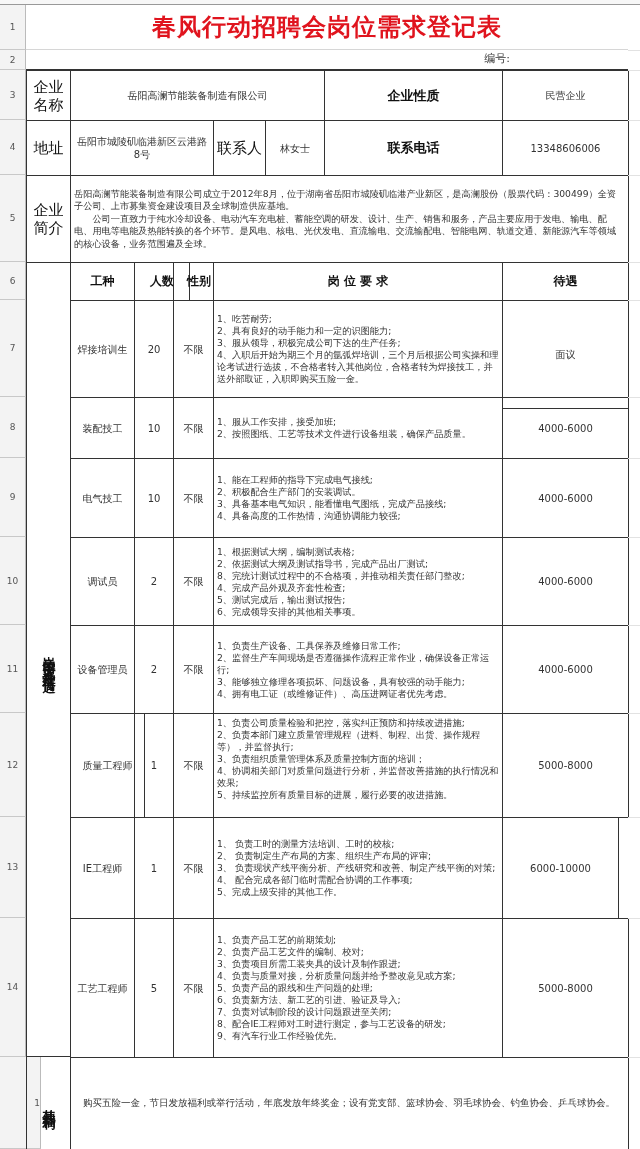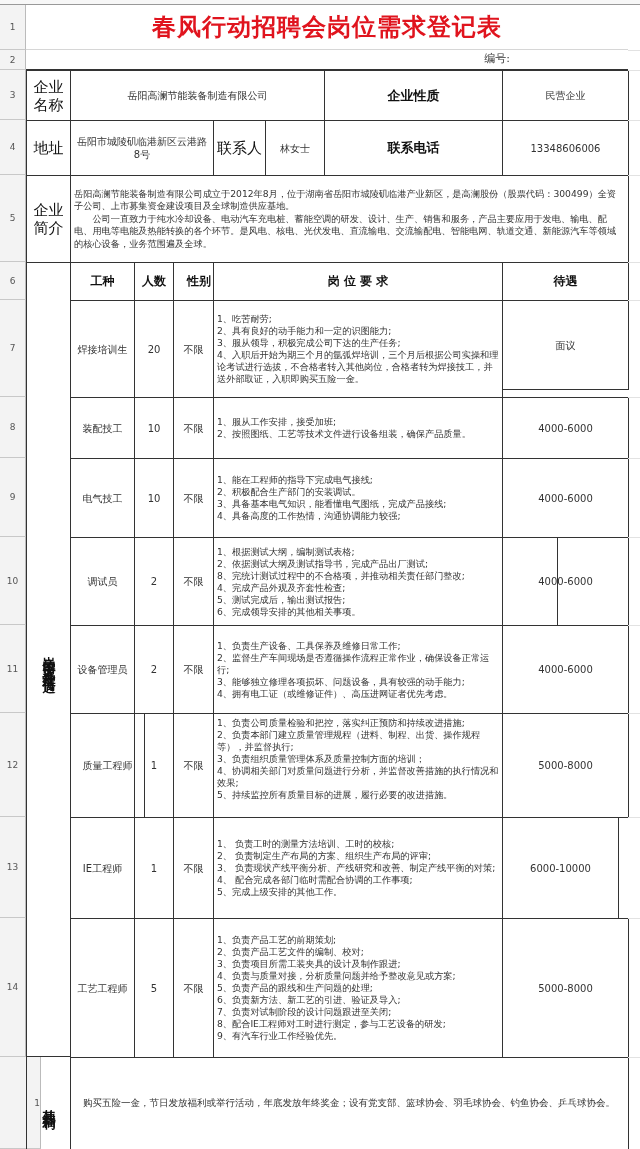--- a/index.html
+++ b/index.html
@@ -76,37 +76,37 @@
       <p>岳阳高澜节能装备制造有限公司成立于2012年8月，位于湖南省岳阳市城陵矶临港产业新区，是高澜股份（股票代码：300499）全资子公司、上市募集资金建设项目及全球制造供应基地。</p>
       <p>　　公司一直致力于纯水冷却设备、电动汽车充电桩、蓄能空调的研发、设计、生产、销售和服务，产品主要应用于发电、输电、配电、用电等电能及热能转换的各个环节。是风电、核电、光伏发电、直流输电、交流输配电、智能电网、轨道交通、新能源汽车等领域的核心设备，业务范围遍及全球。</p>
     </div>
   </div>
 
   <div class="cell" style="left:26px;top:262px;width:45px;height:795px;border-left:1px solid #333;border-right:1px solid #333;border-bottom:1px solid #333;">
     <span class="vlabel">岗位需求工种及待遇</span>
   </div>
 
   <div class="cell b hdr" style="left:70px;top:262px;width:65px;height:39px;">工种</div>
-  <div class="cell b hdr" style="left:134px;top:262px;width:40px;height:39px;">人数</div>
+  <div class="cell b hdr" style="left:134px;top:262px;width:56px;height:39px;">人数</div>
   <div class="cell b hdr" style="left:173px;top:262px;width:41px;height:39px;padding-left:11px;">性别</div>
   <div class="cell b hdr" style="left:213px;top:262px;width:290px;height:39px;">岗 位 要 求</div>
   <div class="cell b hdr" style="left:502px;top:262px;width:127px;height:39px;">待遇</div>
 
   <div class="cell b val" style="left:70px;top:300px;width:65px;height:98px;">焊接培训生</div>
   <div class="cell b val" style="left:134px;top:300px;width:40px;height:98px;">20</div>
   <div class="cell b val" style="left:173px;top:300px;width:41px;height:98px;">不限</div>
   <div class="cell b req" style="left:213px;top:300px;width:290px;height:98px;">
     <ol>
       <li>1、吃苦耐劳;</li>
       <li>2、具有良好的动手能力和一定的识图能力;</li>
       <li>3、服从领导，积极完成公司下达的生产任务;</li>
       <li>4、入职后开始为期三个月的氩弧焊培训，三个月后根据公司实操和理论考试进行选拔，不合格者转入其他岗位，合格者转为焊接技工，并送外部取证，入职即购买五险一金。</li>
     </ol>
   </div>
-  <div class="cell b val" style="left:502px;top:300px;width:127px;height:90px;">面议</div>
+  <div class="cell b val" style="left:502px;top:300px;width:127px;height:109px;">面议</div>
 
   <div class="cell b val" style="left:70px;top:397px;width:65px;height:62px;">装配技工</div>
   <div class="cell b val" style="left:134px;top:397px;width:40px;height:62px;">10</div>
   <div class="cell b val" style="left:173px;top:397px;width:41px;height:62px;">不限</div>
   <div class="cell b req" style="left:213px;top:397px;width:290px;height:62px;">
     <ol>
       <li>1、服从工作安排，接受加班;</li>
       <li>2、按照图纸、工艺等技术文件进行设备组装，确保产品质量。</li>
     </ol>
   </div>
@@ -121,21 +121,21 @@
       <li>2、积极配合生产部门的安装调试。</li>
       <li>3、具备基本电气知识，能看懂电气图纸，完成产品接线;</li>
       <li>4、具备高度的工作热情，沟通协调能力较强;</li>
     </ol>
   </div>
   <div class="cell b val" style="left:502px;top:458px;width:127px;height:80px;">4000-6000</div>
 
   <div class="cell b val" style="left:70px;top:537px;width:65px;height:89px;">调试员</div>
   <div class="cell b val" style="left:134px;top:537px;width:40px;height:89px;">2</div>
   <div class="cell b val" style="left:173px;top:537px;width:41px;height:89px;">不限</div>
-  <div class="cell b req" style="left:213px;top:537px;width:345px;height:89px;">
+  <div class="cell b req" style="left:213px;top:537px;width:290px;height:89px;">
     <ol>
       <li>1、根据测试大纲，编制测试表格;</li>
       <li>2、依据测试大纲及测试指导书，完成产品出厂测试;</li>
       <li>8、完统计测试过程中的不合格项，并推动相关责任部门整改;</li>
       <li>4、完成产品外观及齐套性检查;</li>
       <li>5、测试完成后，输出测试报告;</li>
       <li>6、完成领导安排的其他相关事项。</li>
     </ol>
   </div>
   <div class="cell b val" style="left:502px;top:537px;width:127px;height:89px;">4000-6000</div>

